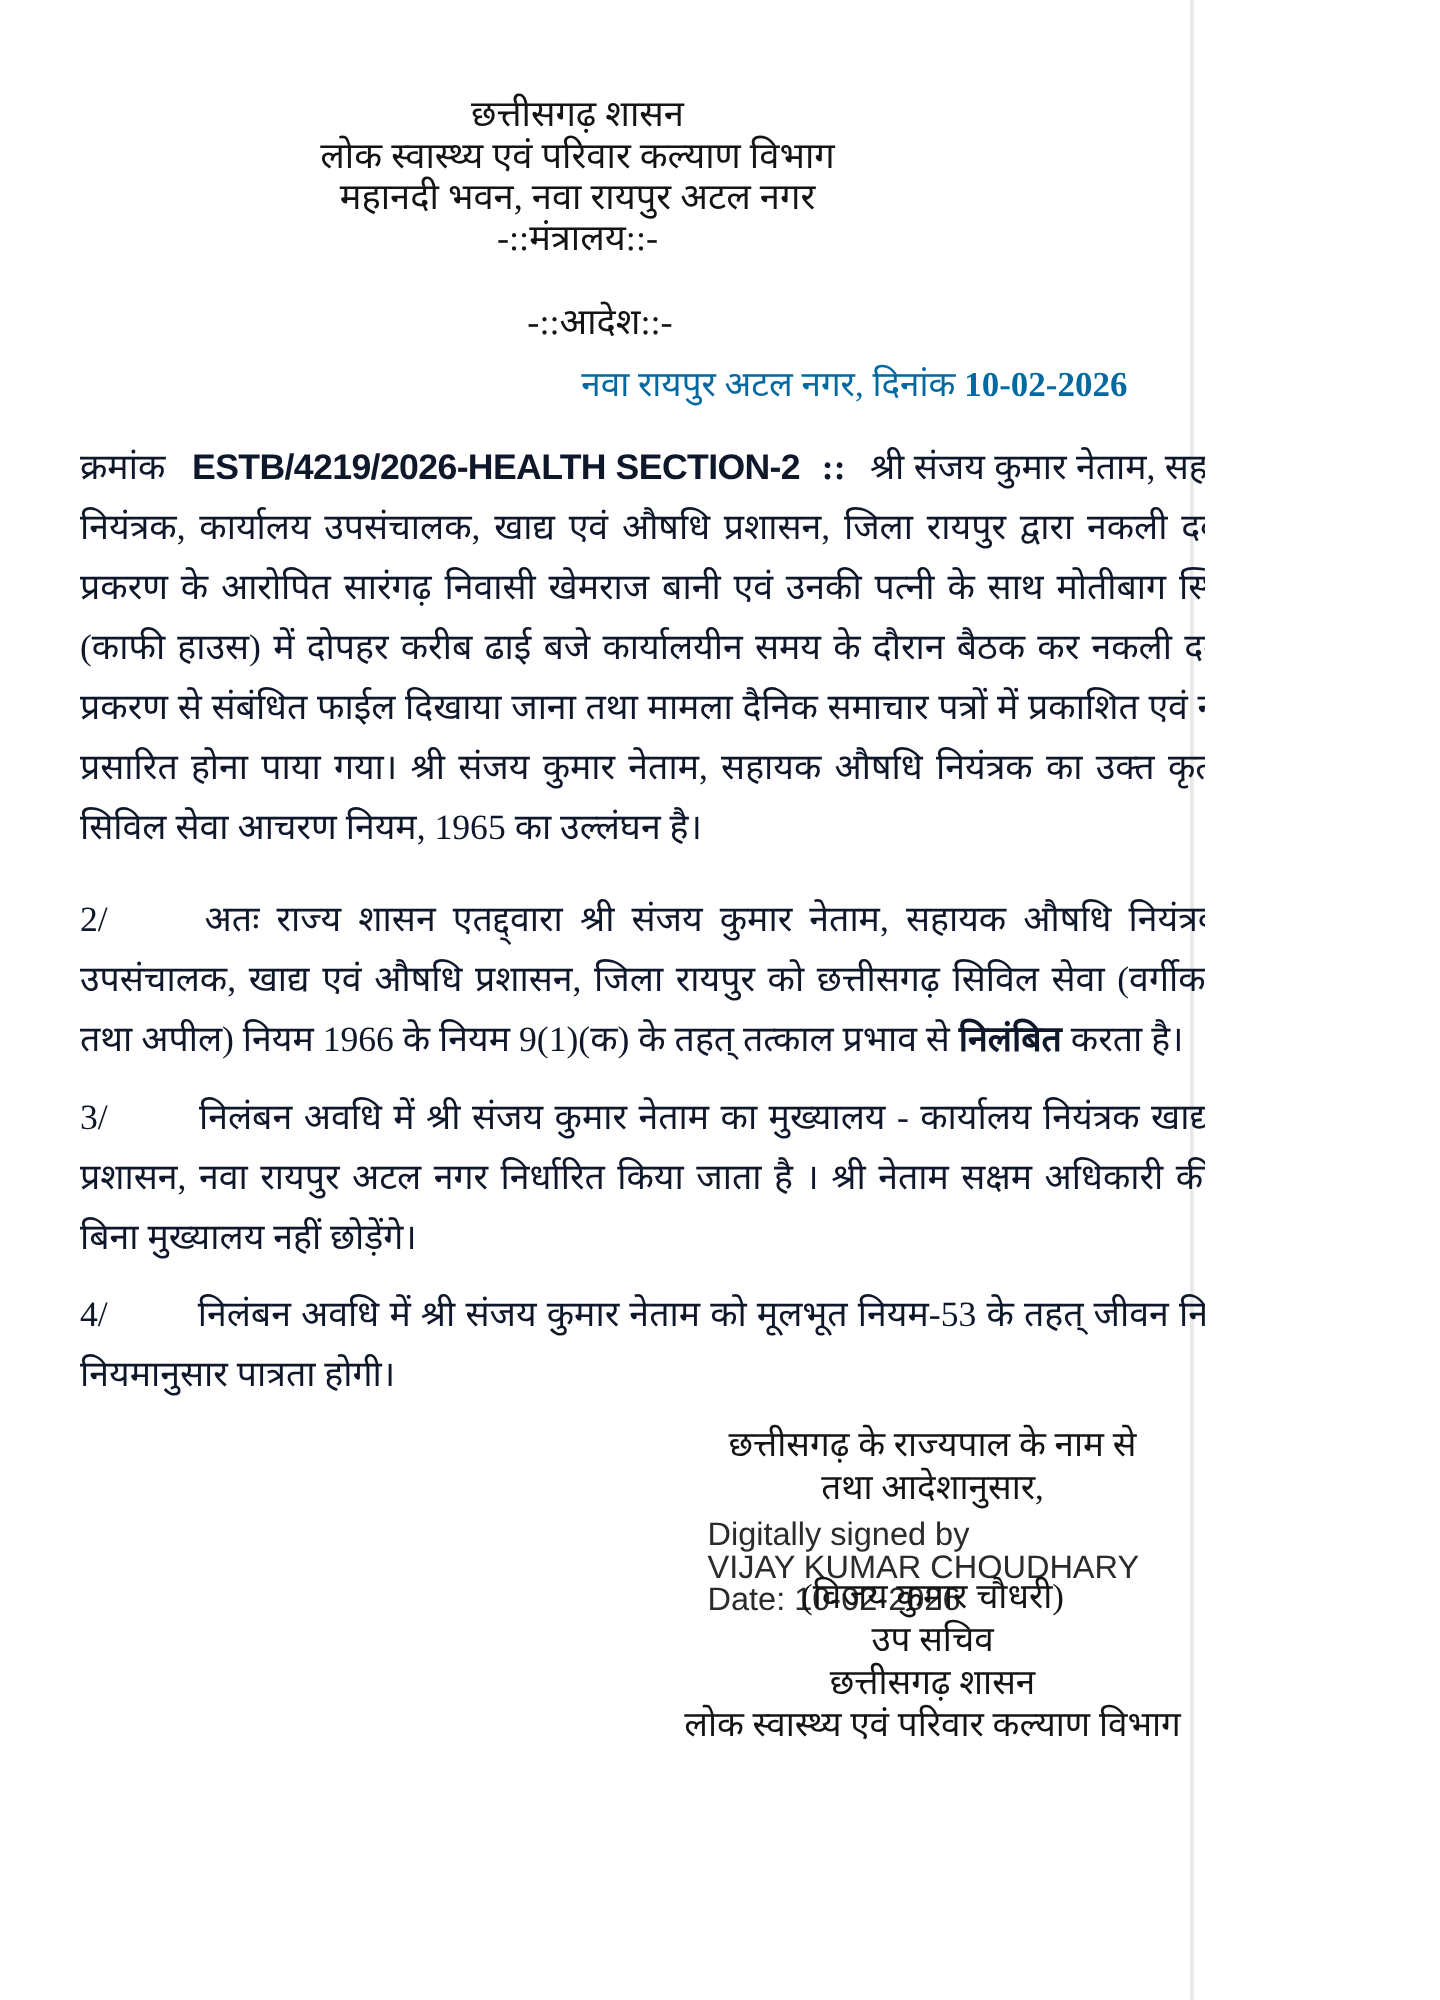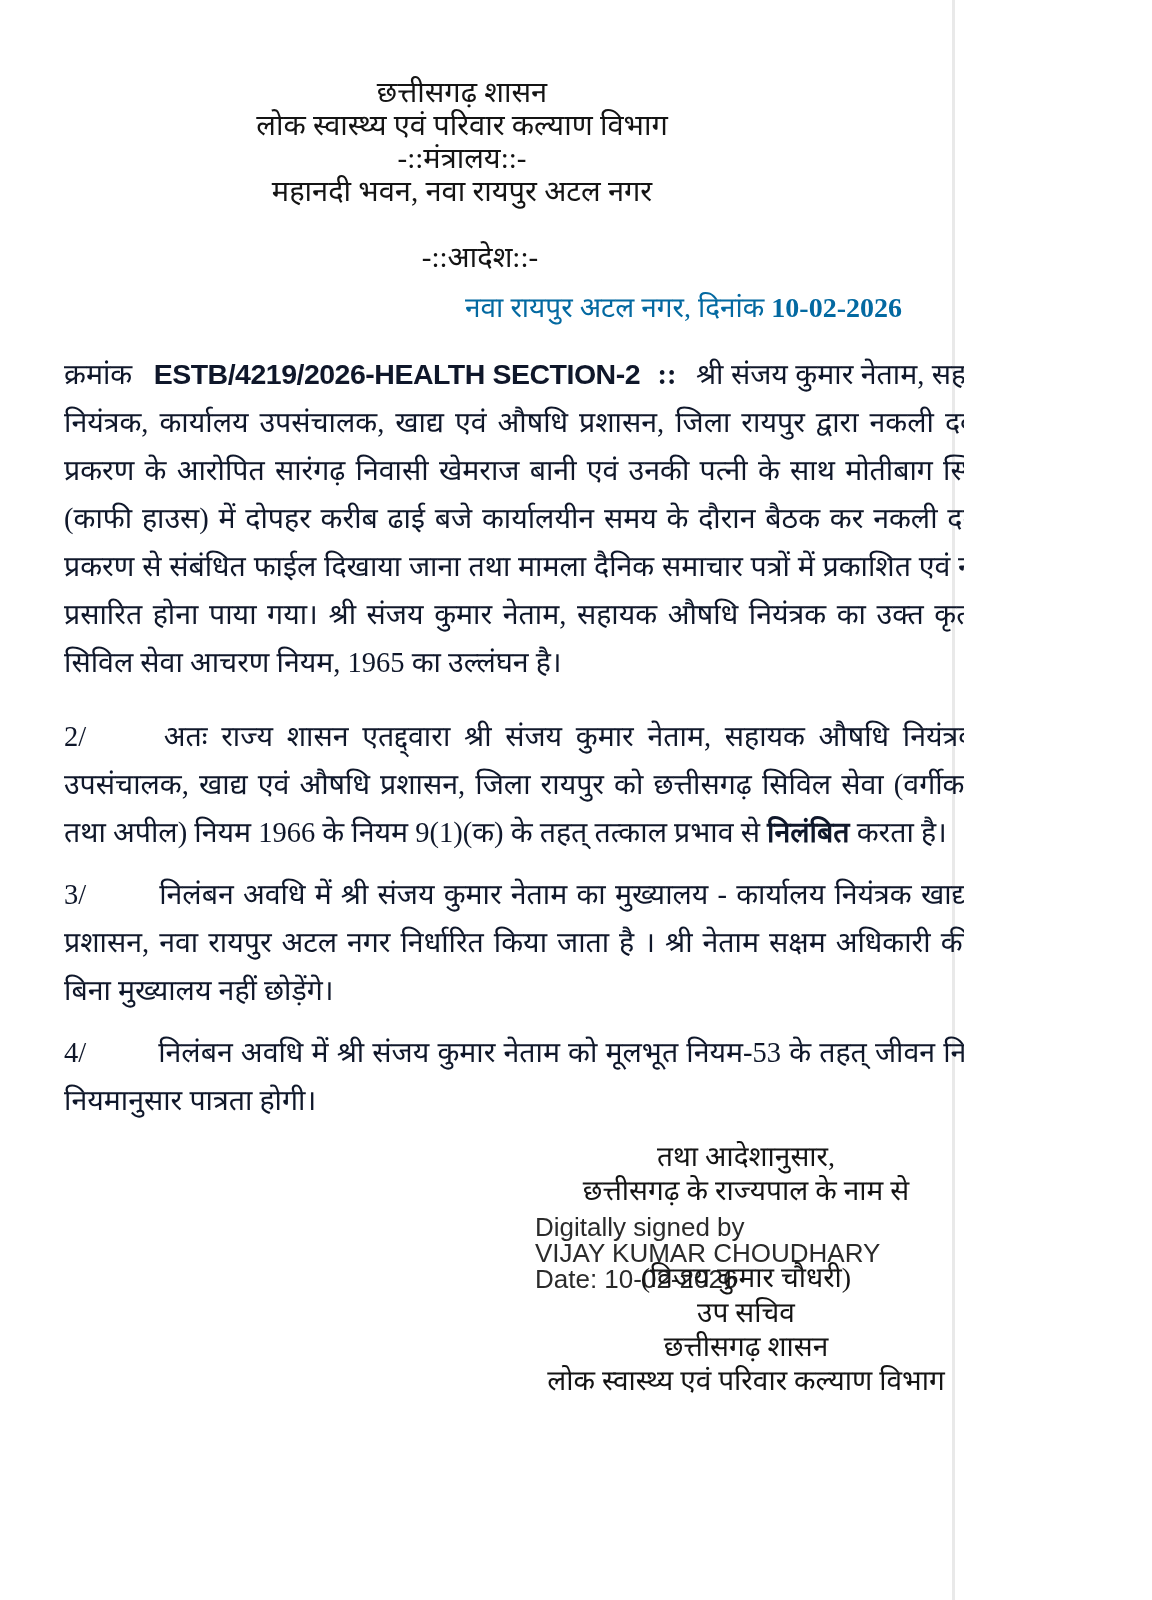--- a/index.html
+++ b/index.html
@@ -75,21 +75,21 @@
   .signature {
     position:absolute;
     top:1140px; left:452px; width:588px;
     text-align:center;
     font-size:28px;
     line-height:35px;
     color:#141414;
   }
   .digital-sig {
     margin-top:6px;
-    margin-left:83px;
+    margin-left:114px;
     text-align:left;
     font-family:"Liberation Sans","DejaVu Sans",sans-serif;
     font-size:26px;
     line-height:26px;
     color:#2b2b2b;
   }
   .sig-name {
     margin-top:-32px;
     line-height:36px;
   }
@@ -97,22 +97,22 @@
 </style>
 </head>
 <body>
 
 <div class="page">
   <div class="page-edge"></div>
 
   <div class="doc-header">
     <div>छत्तीसगढ़ शासन</div>
     <div>लोक स्वास्थ्य एवं परिवार कल्याण विभाग</div>
+    <div>महानदी भवन, नवा रायपुर अटल नगर</div>
     <div>-::मंत्रालय::-</div>
-    <div>महानदी भवन, नवा रायपुर अटल नगर</div>
   </div>
 
   <div class="order-title">-::आदेश::-</div>
 
   <div class="dateline">
     <span>नवा रायपुर अटल नगर, दिनांक</span>
     <span> </span>
     <span class="date-bold">10-02-2026</span>
   </div>
 
@@ -139,22 +139,22 @@
       <span>निलंबन अवधि में श्री संजय कुमार नेताम का मुख्यालय - कार्यालय नियंत्रक खाद्य एवं औषधि प्रशासन, नवा रायपुर अटल नगर निर्धारित किया जाता है । श्री नेताम सक्षम अधिकारी की अनुमति के बिना मुख्यालय नहीं छोड़ेंगे।</span>
     </p>
 
     <p class="para">
       <span class="para-num">4/</span>
       <span>निलंबन अवधि में श्री संजय कुमार नेताम को मूलभूत नियम-53 के तहत् जीवन निर्वाह भत्ते की नियमानुसार पात्रता होगी।</span>
     </p>
   </div>
 
   <div class="signature">
+    <div class="sig-line">छत्तीसगढ़ के राज्यपाल के नाम से</div>
     <div class="sig-line">तथा आदेशानुसार,</div>
-    <div class="sig-line">छत्तीसगढ़ के राज्यपाल के नाम से</div>
 
     <div class="digital-sig">
       <div>Digitally signed by</div>
       <div>VIJAY KUMAR CHOUDHARY</div>
       <div>Date: 10-02-2026</div>
     </div>
 
     <div class="sig-name">(विजय कुमार चौधरी)</div>
     <div class="sig-line">उप सचिव</div>
     <div class="sig-line">छत्तीसगढ़ शासन</div>

